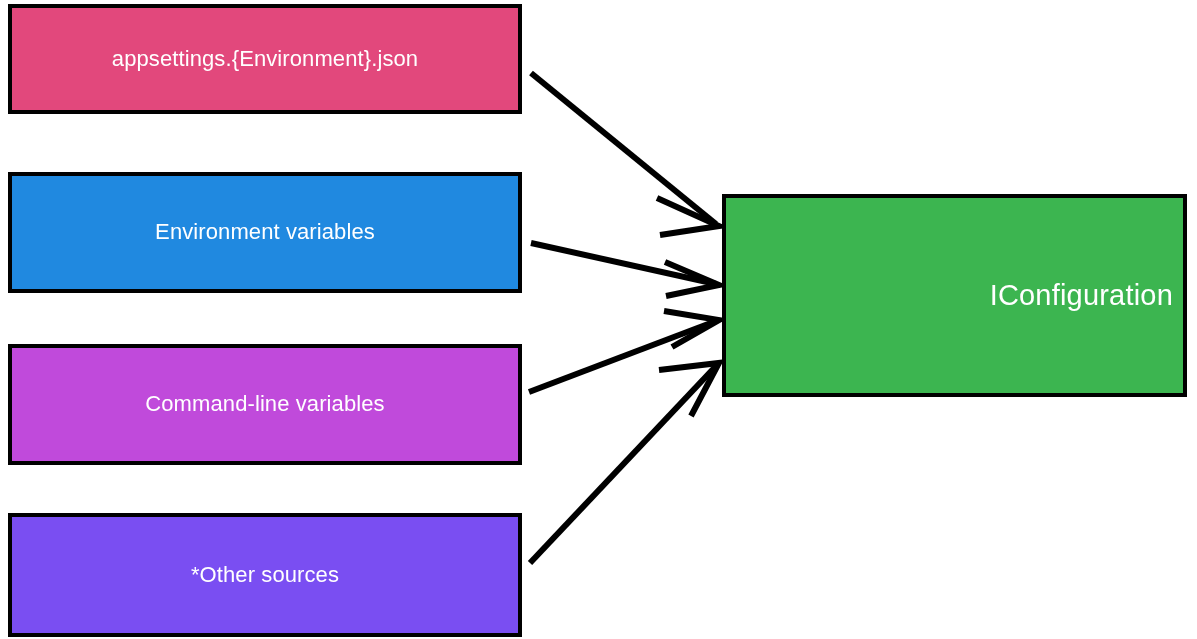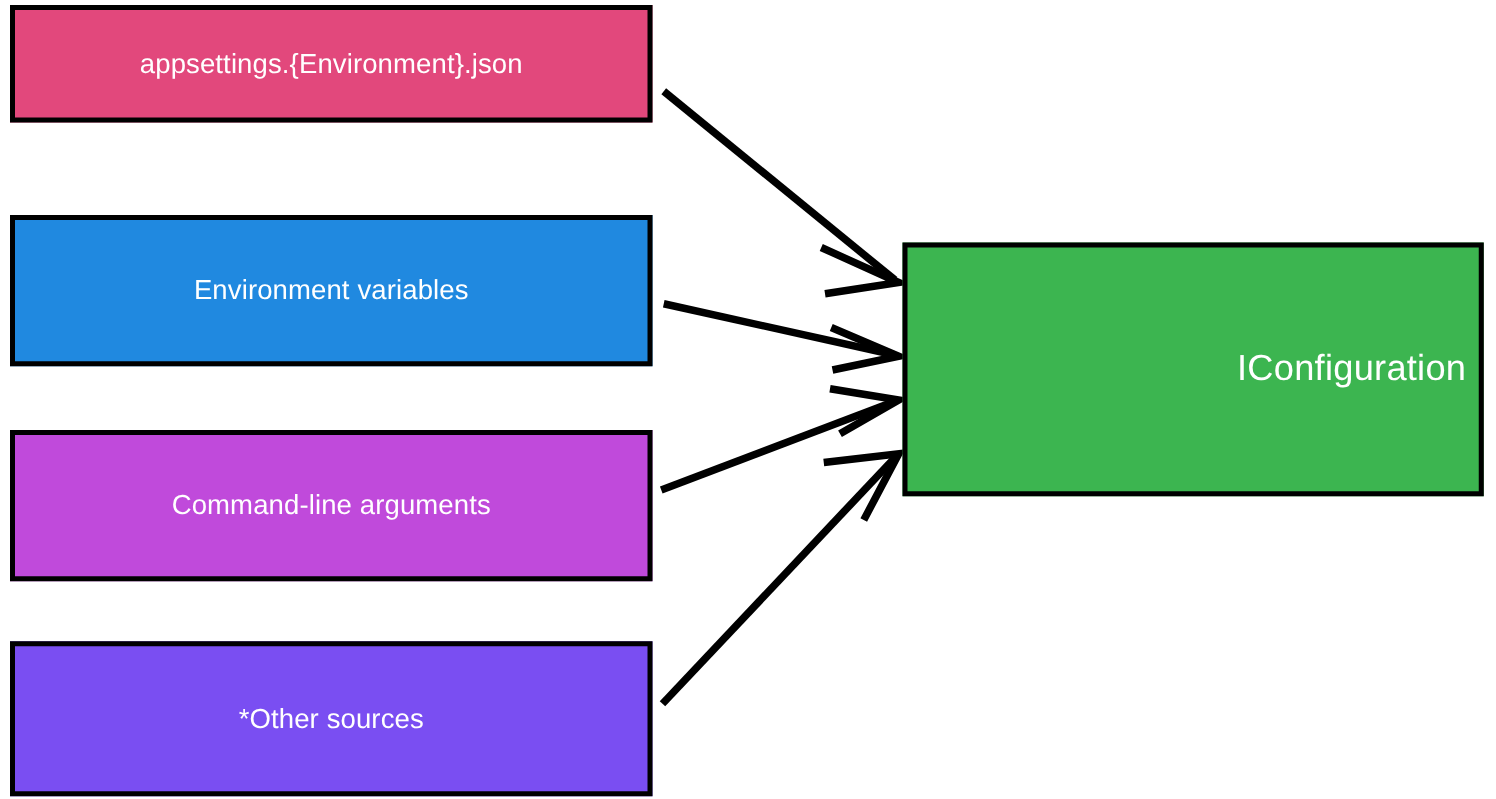--- a/index.html
+++ b/index.html
@@ -76,30 +76,30 @@
     <g>
       <line x1="529" y1="392" x2="716" y2="321" stroke="#000" stroke-width="6"></line>
       <polyline points="664,311 719,320 672,347" stroke="#000" stroke-width="6" fill="none"></polyline>
     </g>
     <g>
       <line x1="530" y1="563" x2="716" y2="366" stroke="#000" stroke-width="6"></line>
       <polyline points="659,370 719,363 691,416" stroke="#000" stroke-width="6" fill="none"></polyline>
     </g>
   </svg>
 
-  <div class="node source-node" style="left:8px; top:4px; width:514px; height:94px; background:#e2487c;">
+  <div class="node source-node" style="left:8px; top:4px; width:514px; height:110px; background:#e2487c;">
     <span class="node-label">appsettings.{Environment}.json</span>
   </div>
 
   <div class="node source-node" style="left:8px; top:172px; width:514px; height:121px; background:#2089e0;">
     <span class="node-label">Environment variables</span>
   </div>
 
   <div class="node source-node" style="left:8px; top:344px; width:514px; height:121px; background:#c04adb;">
-    <span class="node-label">Command-line arguments</span>
+    <span class="node-label">Command-line variables</span>
   </div>
 
   <div class="node source-node" style="left:8px; top:513px; width:514px; height:124px; background:#7a4ef2;">
     <span class="node-label">*Other sources</span>
   </div>
 
   <div class="node target-node" style="left:722px; top:194px; width:465px; height:203px; background:#3cb550;justify-content:flex-end;">
     <span class="node-label">IConfiguration</span>
   </div>
 

